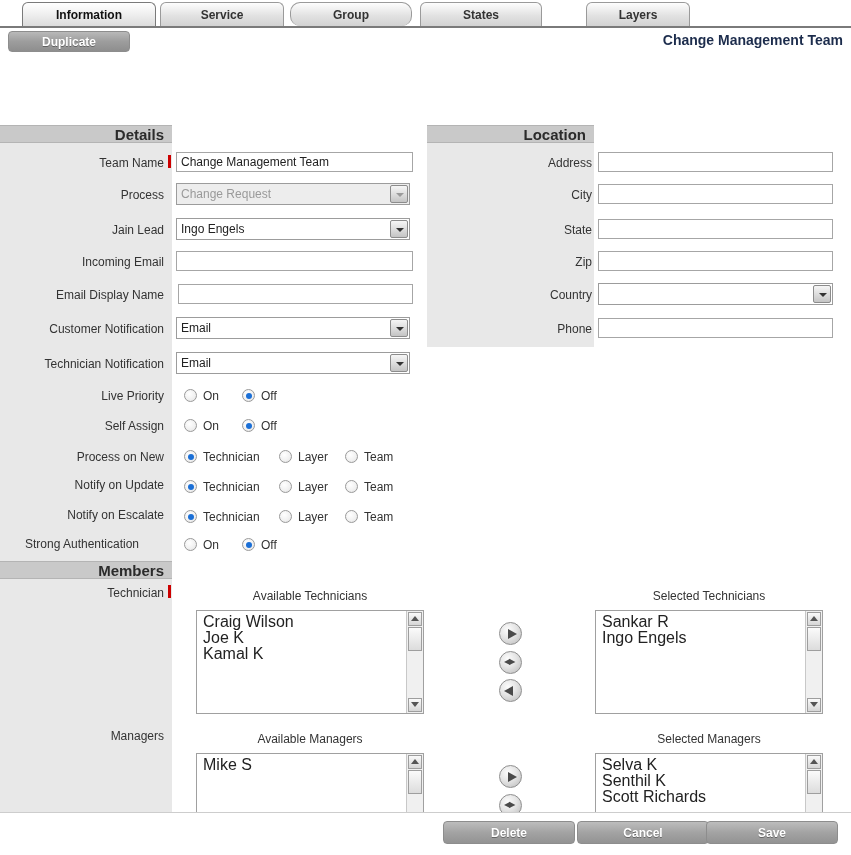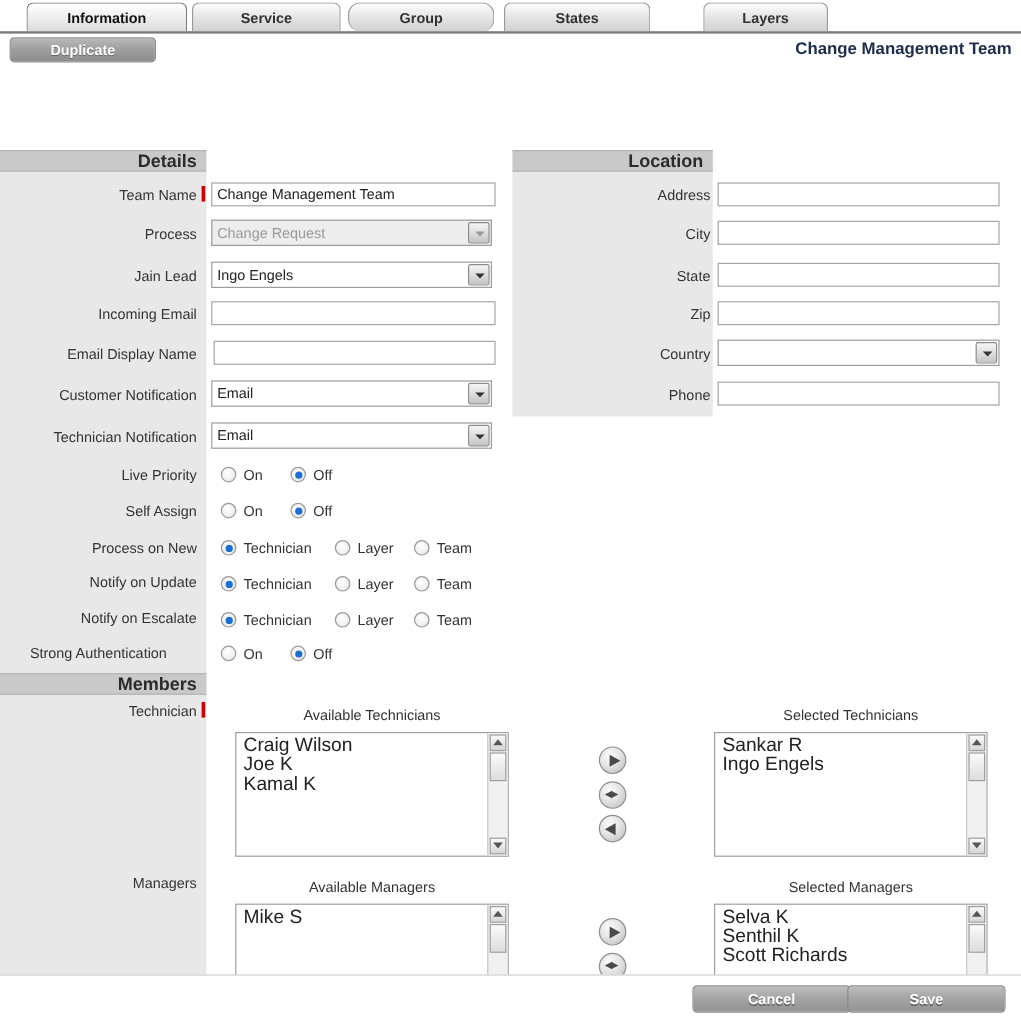--- a/index.html
+++ b/index.html
@@ -529,15 +529,16 @@
     <div class="scrollbar">
       <div class="sbtn up"></div>
       <div class="thumb"></div>
       <div class="sbtn down"></div>
     </div>
   </div>
 
 </div>
 
 <div class="footer">
+  <div class="btn-bottom" style="left:443px;">Delete</div>
   <div class="btn-bottom" style="left:577px;">Cancel</div>
   <div class="btn-bottom" style="left:706px;">Save</div>
 </div>
 
 </body></html>

